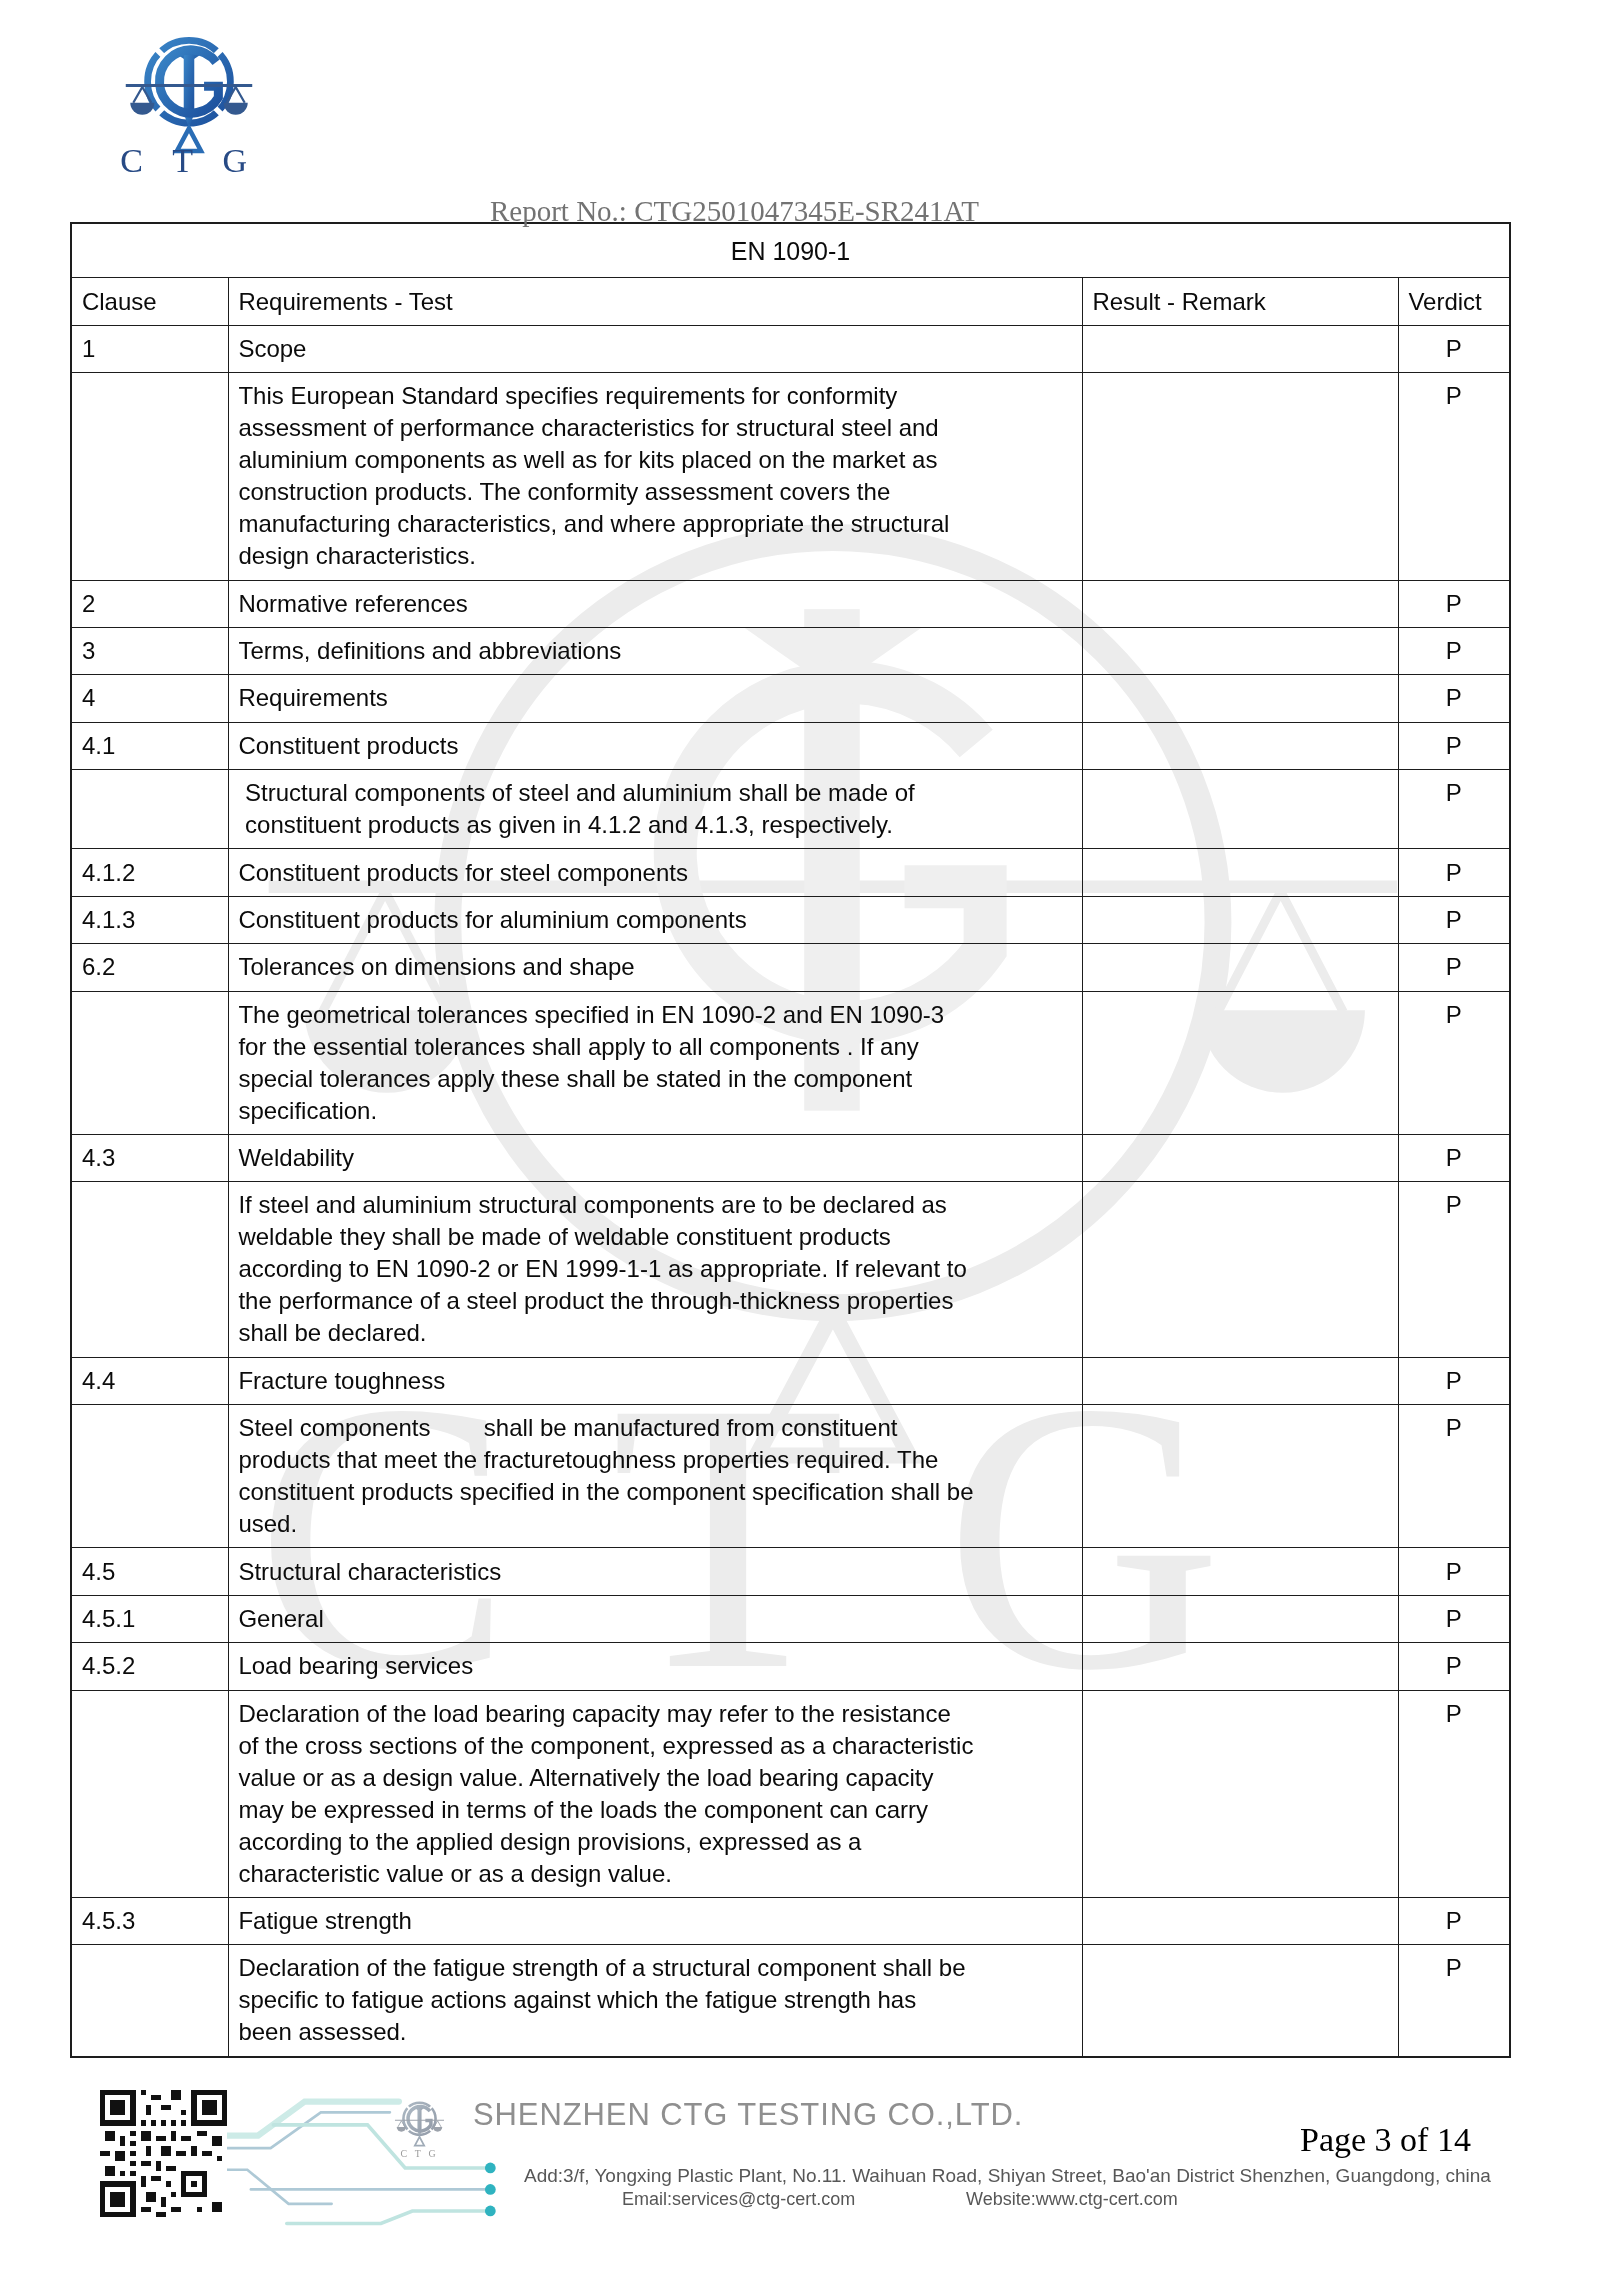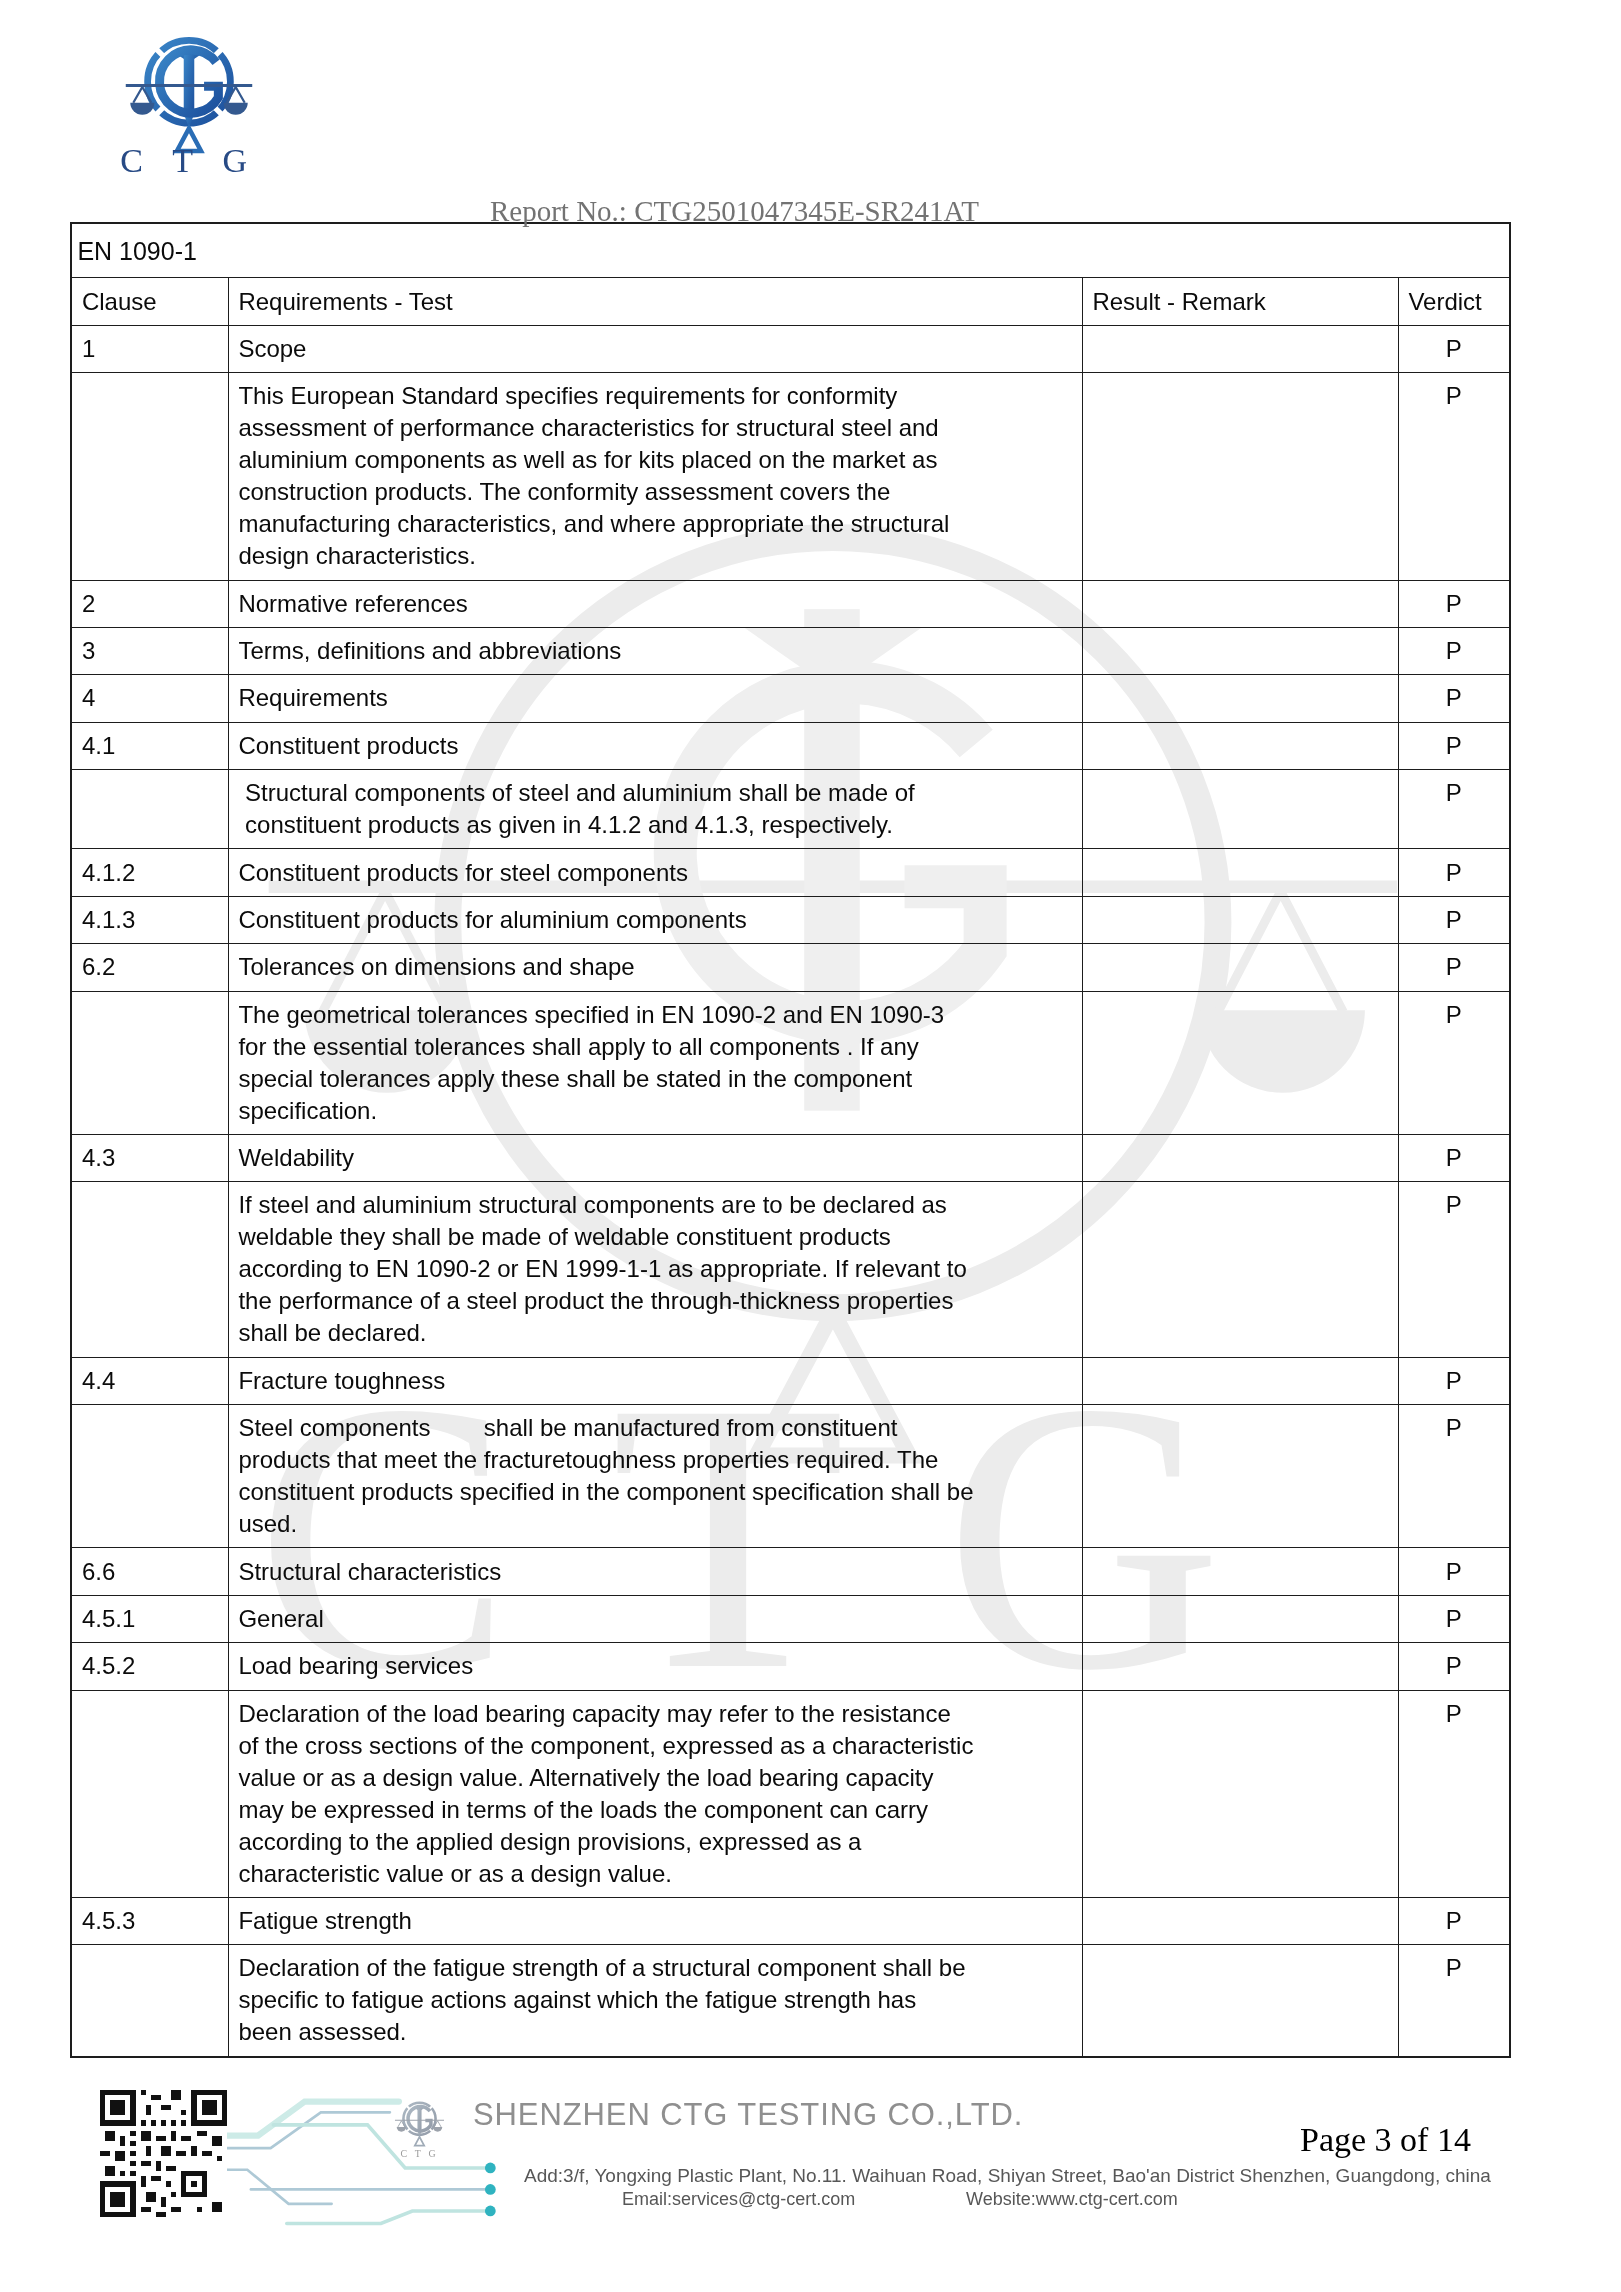--- a/index.html
+++ b/index.html
@@ -24,21 +24,21 @@
   #spec-table{
     position:absolute;left:70px;top:222px;width:1439px;z-index:1;
     border-collapse:collapse;table-layout:fixed;background:transparent;
   }
   #spec-table td,#spec-table th{
     border:1.8px solid #1d1d1d;vertical-align:top;
     font-size:24px;line-height:32px;font-weight:normal;color:#0b0b0b;
     padding:7.2px 5.4px 7.2px 9.9px;text-align:left;background:transparent;
   }
   #spec-table{border:2.7px solid #1d1d1d;}
-  #spec-table .title-cell{text-align:left;font-size:25px;padding:10.7px 5.4px;}
+  #spec-table .title-cell{text-align:center;font-size:25px;padding:10.7px 5.4px;}
   #spec-table .req{white-space:pre-wrap;}
   #spec-table .verdict{text-align:center;padding-left:3.6px;padding-right:3.6px;}
   
   #qr{position:absolute;left:100px;top:2090px;width:127px;height:127px;z-index:2;}
   #circuit{position:absolute;left:224px;top:2089px;width:278px;height:148px;z-index:1;}
   #footer-mini-logo{position:absolute;left:390px;top:2096px;width:59px;height:52px;z-index:2;
     filter:grayscale(70%) opacity(0.55);}
   #footer-mini-ctg{position:absolute;left:390px;top:2148px;width:59px;text-align:center;
     font-family:"Liberation Serif", serif;font-size:9.9px;letter-spacing:2.7px;color:#9a9a9a;z-index:2;}
   #company-name{
@@ -246,21 +246,21 @@
       <tr class="para">
         <td class="clause-cell"></td>
         <td class="requirement-cell req">Steel components        shall be manufactured from constituent
 products that meet the fracturetoughness properties required. The
 constituent products specified in the component specification shall be
 used.</td>
         <td class="result-cell"></td>
         <td class="verdict-cell verdict">P</td>
       </tr>
       <tr class="section">
-        <td class="clause-cell">6.6</td>
+        <td class="clause-cell">4.5</td>
         <td class="requirement-cell req">Structural characteristics</td>
         <td class="result-cell"></td>
         <td class="verdict-cell verdict">P</td>
       </tr>
       <tr class="section">
         <td class="clause-cell">4.5.1</td>
         <td class="requirement-cell req">General</td>
         <td class="result-cell"></td>
         <td class="verdict-cell verdict">P</td>
       </tr>

